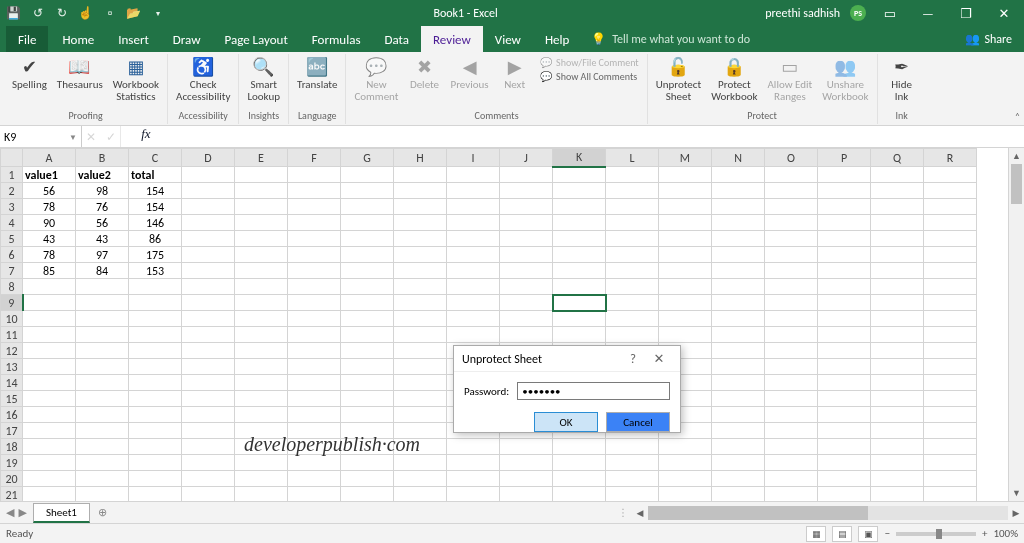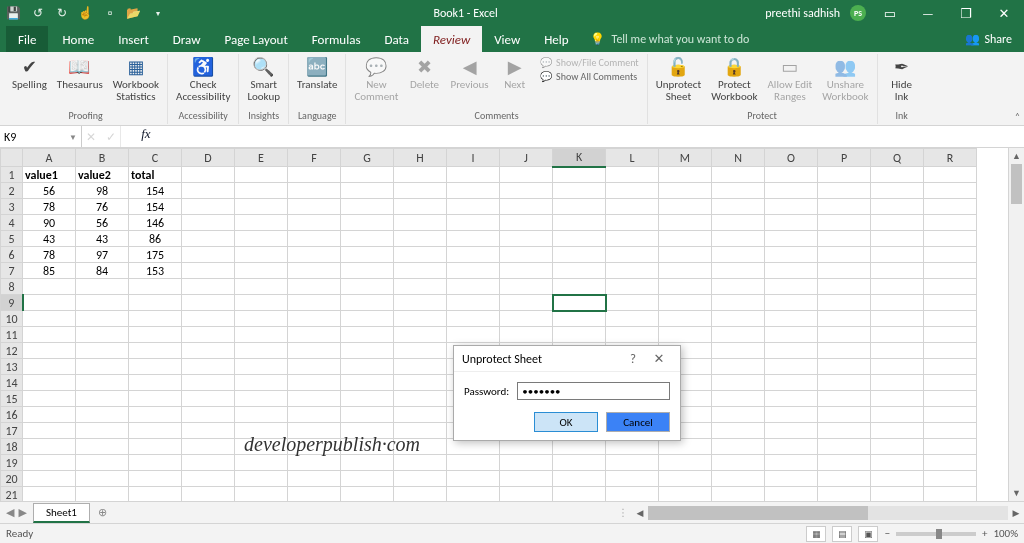--- a/index.html
+++ b/index.html
@@ -11,21 +11,21 @@
 .qat-icon { width: 16px; height: 16px; display: inline-flex; align-items: center; justify-content: center; font-size: 12px; opacity: .9; }
 .title-center { flex: 1; text-align: center; font-size: 12px; }
 .title-right { display: flex; align-items: center; gap: 10px; font-size: 12px; }
 .avatar { width: 16px; height: 16px; border-radius: 50%; background: #4caf50; display: inline-flex; align-items: center; justify-content: center; font-size: 8px; font-weight: bold; }
 .win-btn { width: 28px; text-align: center; font-size: 13px; }
 
 
 .menutabs { height: 26px; background: #217346; display: flex; align-items: stretch; padding-left: 6px; }
 .menutab { padding: 12px 12px; display: flex; align-items: center; color: #fff; font-size: 13px; cursor: pointer; }
 .menutab.file { background: #185c37; margin-right: 2px; }
-.menutab.active { background: #f3f3f3; color: #7f1d1d; font-style: italic; }
+.menutab.active { background: #f3f3f3; color: #4c1d95; }
 .tellme { display: flex; align-items: center; color: #cde6d7; gap: 6px; padding: 0 10px; }
 .share { margin-left: auto; padding: 0 12px; color: #fff; display: flex; align-items: center; gap: 4px; }
 
 
 .ribbon { height: 74px; background: #f3f3f3; border-bottom: 1px solid #d4d4d4; display: flex; align-items: flex-start; padding: 2px 4px 0; position: relative; }
 .rgroup { display: flex; flex-direction: column; align-items: center; border-right: 1px solid #e1e1e1; padding: 0 4px; height: 70px; }
 .rgroup-items { display: flex; align-items: flex-start; gap: 2px; flex: 1; }
 .ritem { display: flex; flex-direction: column; align-items: center; justify-content: flex-start; padding: 2px 4px; font-size: 11px; color: #444; text-align: center; line-height: 12px; min-width: 40px; }
 .ritem.disabled { opacity: .45; }
 .ricon { width: 24px; height: 22px; display: flex; align-items: center; justify-content: center; font-size: 18px; margin-bottom: 1px; }
@@ -62,21 +62,21 @@
 
 .watermark { position: absolute; left: 244px; top: 285px; font-family: "Segoe Script", cursive; font-style: italic; font-size: 20px; color: #333; pointer-events: none; }
 
 
 .dialog { position: absolute; left: 453px; top: 197px; width: 228px; background: #fff; border: 1px solid #aaa; box-shadow: 2px 2px 8px rgba(0,0,0,.25); }
 .dialog-title { height: 26px; display: flex; align-items: center; padding: 0 8px; font-size: 12px; border-bottom: 1px solid #eee; }
 .dialog-title .spacer { flex: 1; }
 .dialog-title .dbtn { width: 26px; text-align: center; font-size: 13px; color: #666; }
 .dialog-body { padding: 10px 10px 4px; display: flex; align-items: center; gap: 8px; font-size: 11px; }
 .dialog-body input { flex: 1; border: 1px solid #7a7a7a; height: 18px; padding: 0 4px; font-size: 11px; }
-.dialog-btns { display: flex; justify-content: flex-end; gap: 8px; padding: 8px 10px 8px; }
+.dialog-btns { display: flex; justify-content: flex-end; gap: 8px; padding: 8px 10px 0; }
 .dialog-btns button { width: 64px; height: 20px; font-size: 11px; border: 1px solid #adadad; background: #3b82f6; }
 .dialog-btns button.primary { background: #cce4f7; border-color: #2a8dd4; }
 
 
 .sheettabs { height: 22px; background: #f3f3f3; border-top: 1px solid #d4d4d4; display: flex; align-items: center; font-size: 11px; }
 .sheettabs .nav { padding: 0 6px; color: #888; display: flex; gap: 4px; }
 .sheettabs .tab { padding: 2px 12px; background: #fff; border: 1px solid #aeaeae; border-bottom: 2px solid #217346; }
 .sheettabs .add { padding: 0 8px; color: #888; }
 .sheettabs .hscroll { margin-left: auto; display: flex; align-items: center; width: 410px; }
 .sheettabs .hscroll .track { flex: 1; height: 14px; background: #e3e3e3; position: relative; }

